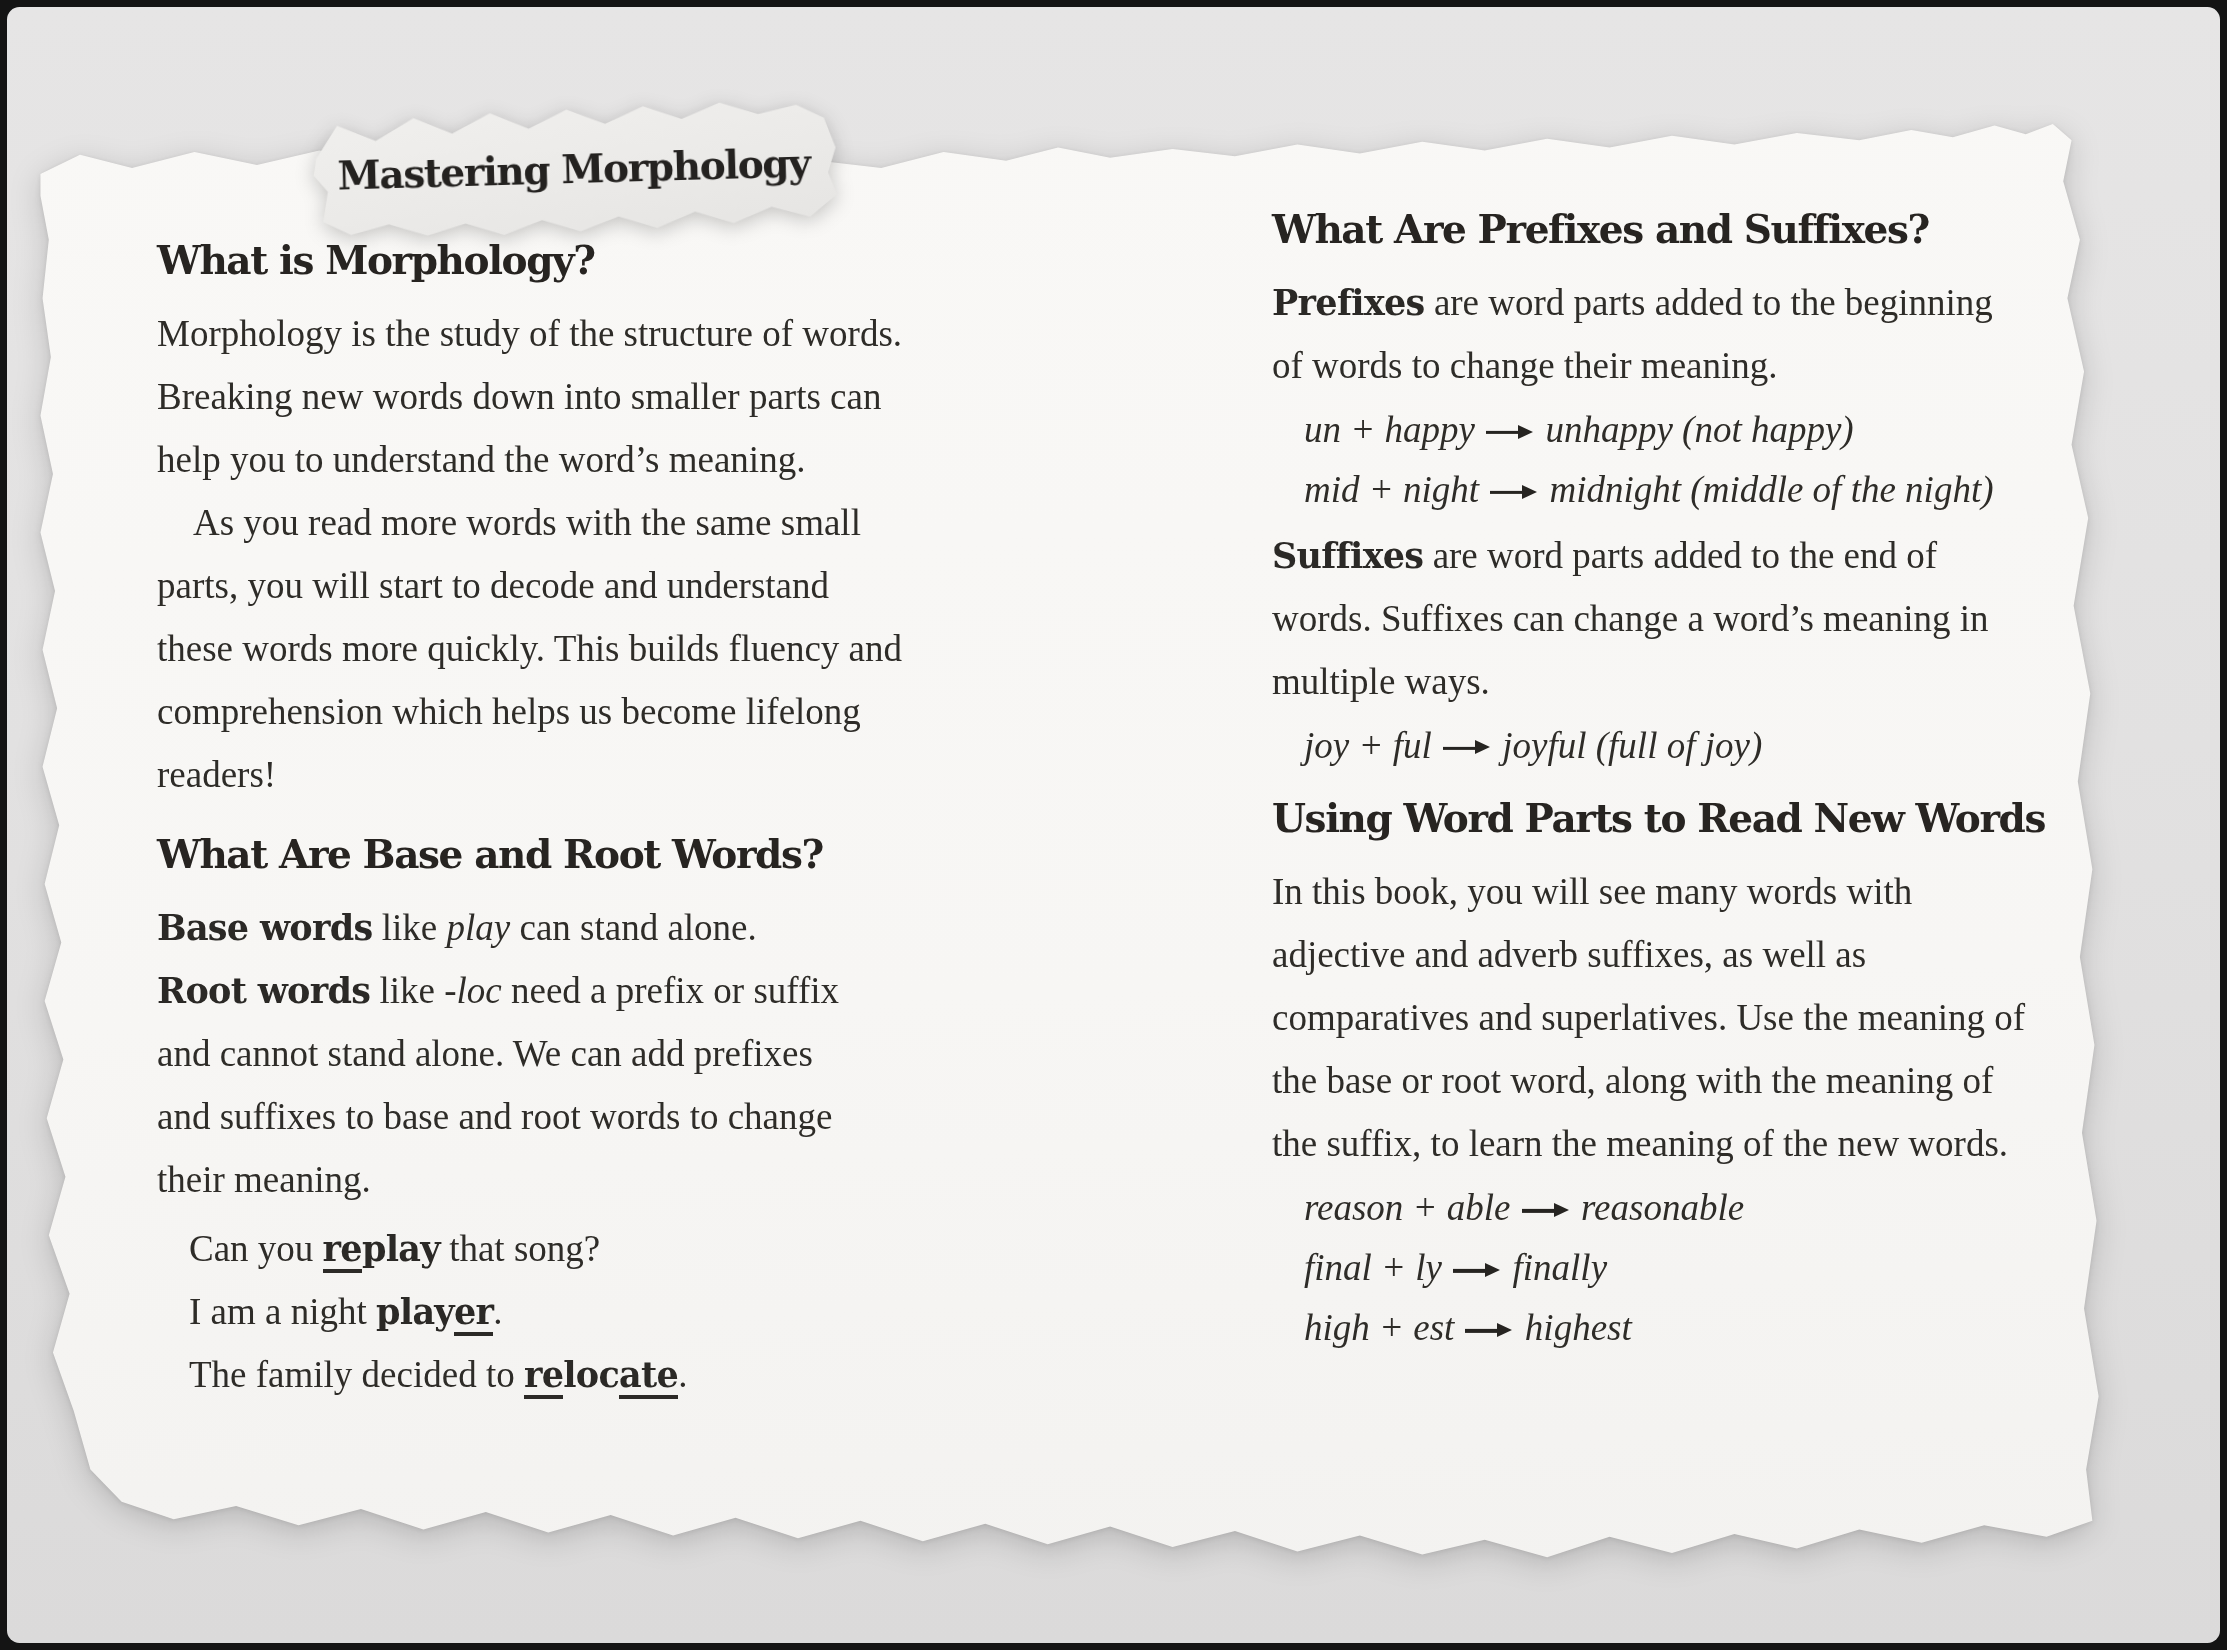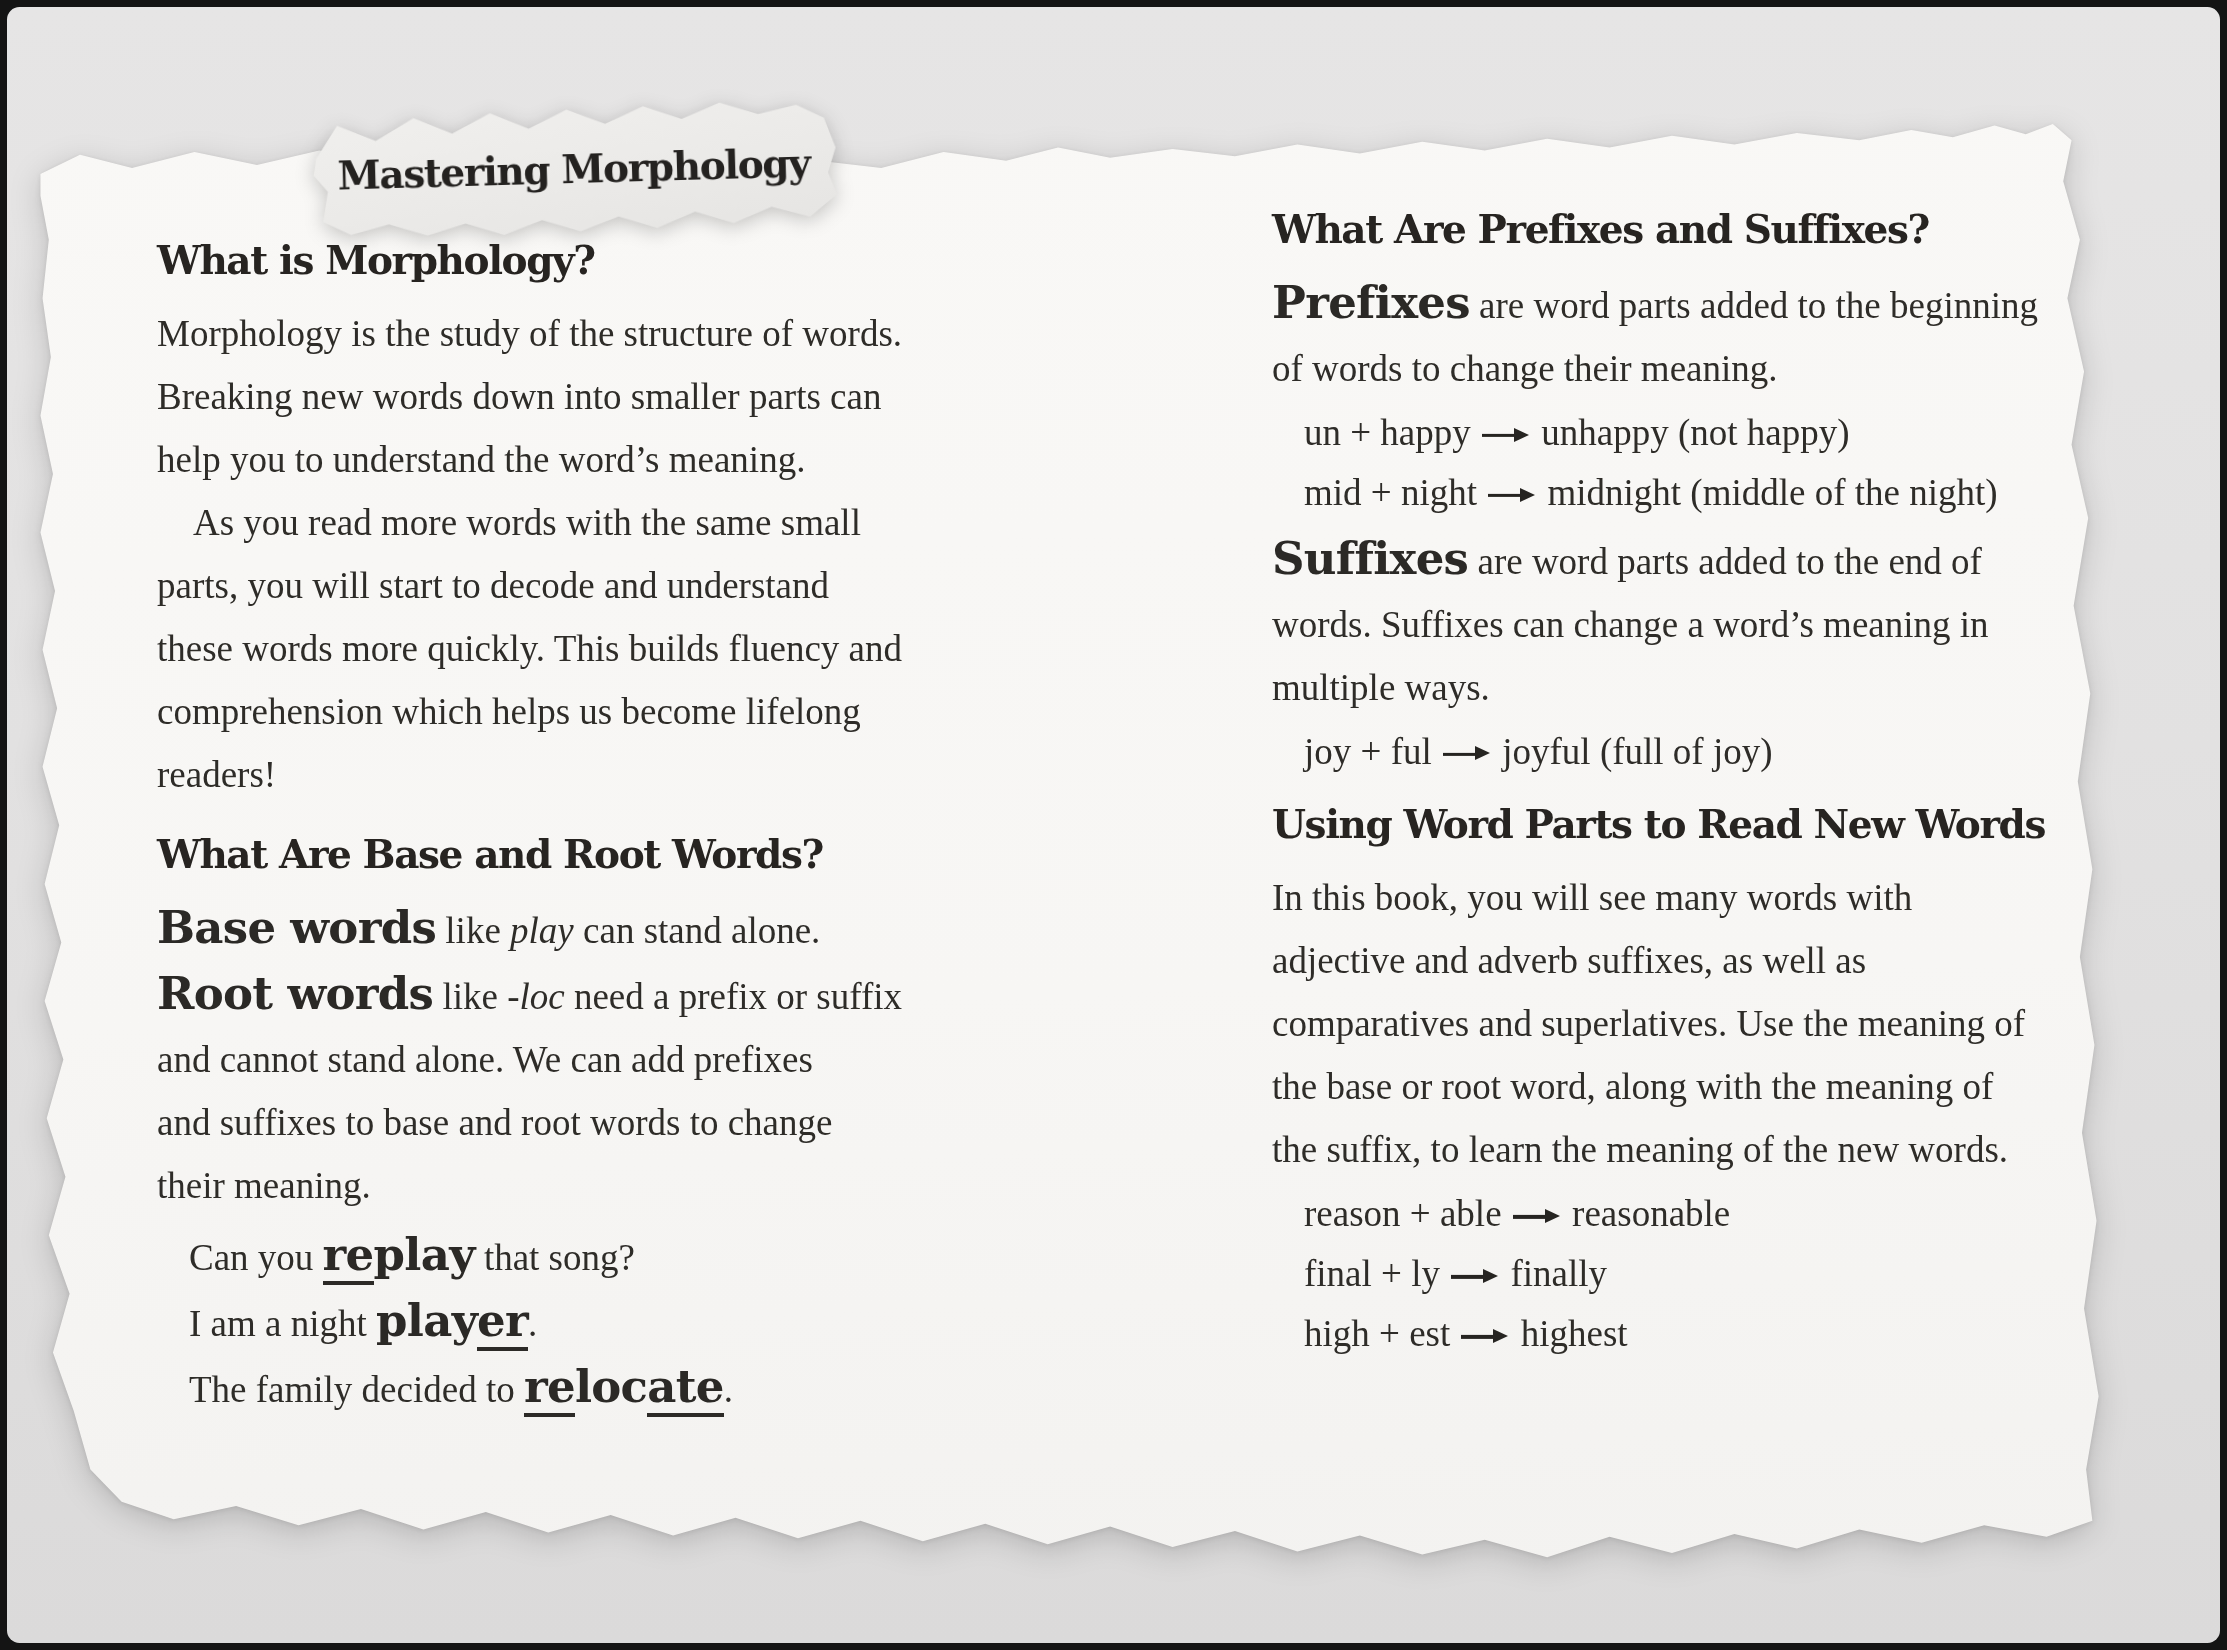--- a/index.html
+++ b/index.html
@@ -102,27 +102,27 @@
     white-space:nowrap;
   }
   h2.sec.gap-top{ margin-top:25px; }
   h2.sec.gap-top-sm{ margin-top:19.5px; }
   p.para{ margin:0; }
   .line{ display:block; white-space:nowrap; }
   .indent{ padding-left:36px; }
   .term{
     font-family:"DejaVu Serif", serif;
     font-weight:700;
-    font-size:45px;
+    font-size:35px;
     letter-spacing:-0.7px;
     color:#2b2926;
   }
   .uline{ border-bottom:4.2px solid #2c2a27; }
   .ital{ font-style:italic; }
-  .examples{ margin:2.8px 0 4.2px 0; }
+  .examples{ margin:2.8px 0 4.2px 0;font-style:italic; }
   .ex-row{
     display:block;
     padding-left:32px;
     line-height:60px;
     white-space:nowrap;
   }
   .sentences{ margin-top:5.6px; }
   .sentences .line{ padding-left:32px; }
   .arrow{
     display:inline-block;

